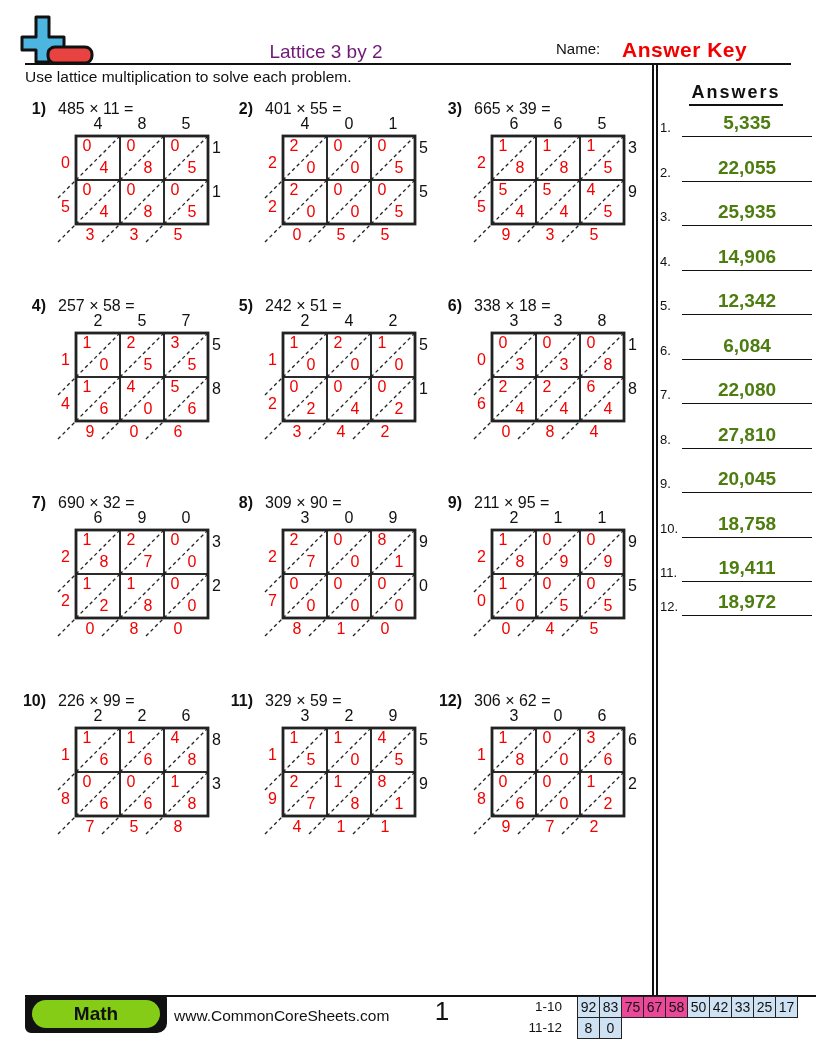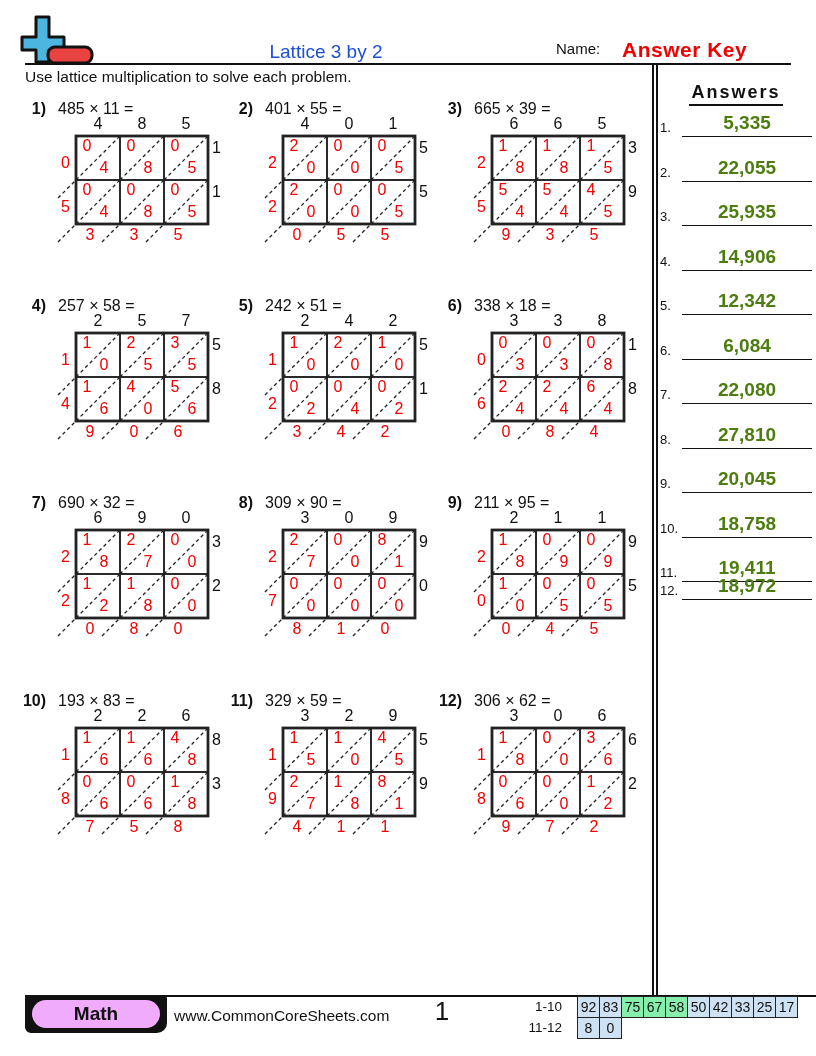--- a/index.html
+++ b/index.html
@@ -1,21 +1,21 @@
 <!DOCTYPE html>
 <html><head>
 <meta charset="utf-8">
 <style>
   html,body{margin:0;padding:0;background:#fff;}
   body{font-family:"Liberation Sans", sans-serif; color:#111;}
   #page{position:relative;width:816px;height:1056px;background:#fff;overflow:hidden;}
 
   
   .logo{position:absolute;left:18px;top:14px;}
-  .page-title{position:absolute;left:0;top:41px;width:652px;text-align:center;font-size:19px;color:#1d4ed8;}
+  .page-title{position:absolute;left:0;top:41px;width:652px;text-align:center;font-size:19px;color:#701a75;}
   .name-label{position:absolute;left:556px;top:40px;font-size:15px;}
   .answer-key{position:absolute;left:622px;top:38px;width:180px;font-size:21px;font-weight:bold;color:#f20000;letter-spacing:.5px;}
   .header-line{position:absolute;left:25px;top:63px;width:766px;border-top:2px solid #111;}
   .instruction{position:absolute;left:25px;top:68px;font-size:15.5px;font-weight:normal;}
 
   
   .v-divider{position:absolute;left:652px;top:64px;height:932px;width:2px;border-left:2px solid #111;border-right:2px solid #111;}
 
   
   .problems-area{position:absolute;left:0;top:0;width:652px;height:1000px;}
@@ -43,28 +43,28 @@
   .answers-title-wrap{position:absolute;left:0;top:10px;width:160px;text-align:center;margin-top:8px;}
   .answers-title{display:inline-block;font-size:18px;font-weight:bold;letter-spacing:2px;border-bottom:2px solid #111;padding:0 2px 1px 2px;}
   .answer-row{position:absolute;left:2px;width:156px;height:34px;}
   .answer-num{position:absolute;left:2px;bottom:2px;font-size:13px;}
   .answer-line{position:absolute;left:24px;right:2px;bottom:0;border-bottom:1.5px solid #111;}
   .answer-value{position:absolute;left:24px;right:2px;bottom:3px;text-align:center;font-size:19px;font-weight:bold;color:#4d7c0f;}
 
   
   .footer-line{position:absolute;left:25px;top:995px;width:791px;border-top:2px solid #111;}
   .math-badge{position:absolute;left:25px;top:995px;width:142px;height:38px;background:#111;border-radius:4px 4px 10px 6px;}
-  .math-pill{position:absolute;left:7px;top:5px;right:7px;bottom:5px;background:#f0abfc;border-radius:14px;text-align:center;font-size:19px;font-weight:bold;line-height:28px;color:#111;}
+  .math-pill{position:absolute;left:7px;top:5px;right:7px;bottom:5px;background:#84cc16;border-radius:14px;text-align:center;font-size:19px;font-weight:bold;line-height:28px;color:#111;}
   .site-url{position:absolute;left:174px;top:1007px;font-size:15.5px;}
   .page-number{position:absolute;left:400px;top:996px;width:84px;text-align:center;font-size:26px;}
   .score-table{position:absolute;left:500px;top:996px;width:310px;}
   .score-row{display:flex;height:22px;margin-top:-1px;}
   .score-row:first-child{margin-top:0;}
   .score-label{width:62px;text-align:right;padding-right:15px;font-size:13.5px;line-height:22px;}
-  .score-cell{width:21px;height:20px;border:1px solid #222;margin-right:-1px;text-align:center;font-size:14px;line-height:20px;background:#86efac;}
+  .score-cell{width:21px;height:20px;border:1px solid #222;margin-right:-1px;text-align:center;font-size:14px;line-height:20px;background:#ec4899;}
   .score-cell.hl{background:#cfe2f3;}
 </style>
 </head>
 <body>
 
 <div id="page">
 
   <svg class="logo" width="80" height="52" viewBox="0 0 80 52">
     <path d="M18,3 L31,3 L31,23 L46,23 L46,36 L31,36 L31,48 L18,48 L18,36 L4,36 L4,23 L18,23 Z" fill="#4db6e0" stroke="#111" stroke-width="3" stroke-linejoin="round"></path>
     <rect x="30" y="33" width="44" height="16" rx="7" fill="#e84340" stroke="#111" stroke-width="3"></rect>
@@ -512,21 +512,21 @@
     <span class="dig cdig u2">9</span>
     <span class="dig cdig t3">1</span>
     <span class="dig cdig u3">0</span>
     <span class="dig cdig t4">0</span>
     <span class="dig cdig u4">5</span>
     <span class="dig cdig t5">0</span>
     <span class="dig cdig u5">5</span>
   </div>
       <div class="problem" style="left: 28px; top: 690px;">
     <span class="p-num">10)</span>
-    <span class="p-eq">193 × 83 =</span>
+    <span class="p-eq">226 × 99 =</span>
     <svg class="lat" width="210" height="150" viewBox="0 0 210 150">
       <g fill="none" stroke="#222">
         <rect x="48" y="38" width="44" height="44" stroke-width="1.6"></rect>
         <rect x="92" y="38" width="44" height="44" stroke-width="1.6"></rect>
         <rect x="136" y="38" width="44" height="44" stroke-width="1.6"></rect>
         <rect x="48" y="82" width="44" height="44" stroke-width="1.6"></rect>
         <rect x="92" y="82" width="44" height="44" stroke-width="1.6"></rect>
         <rect x="136" y="82" width="44" height="44" stroke-width="1.6"></rect>
         <rect x="48" y="38" width="132" height="88" stroke-width="2.8"></rect>
         <g stroke-width="1.3" stroke-dasharray="3.5 3">
@@ -720,21 +720,21 @@
       <div class="answer-row" style="top: 439.5px;">
     <span class="answer-num">10.</span>
     <div class="answer-line"></div>
     <span class="answer-value">18,758</span>
   </div>
       <div class="answer-row" style="top: 484px;">
     <span class="answer-num">11.</span>
     <div class="answer-line"></div>
     <span class="answer-value">19,411</span>
   </div>
-      <div class="answer-row" style="top: 502px; text-decoration: underline;">
+      <div class="answer-row" style="top: 518px; text-decoration: underline;">
     <span class="answer-num">12.</span>
     <div class="answer-line"></div>
     <span class="answer-value">18,972</span>
   </div>
     </div>
 
   <div class="footer-line"></div>
   <div class="math-badge">
     <div class="math-pill">Math</div>
   </div>

